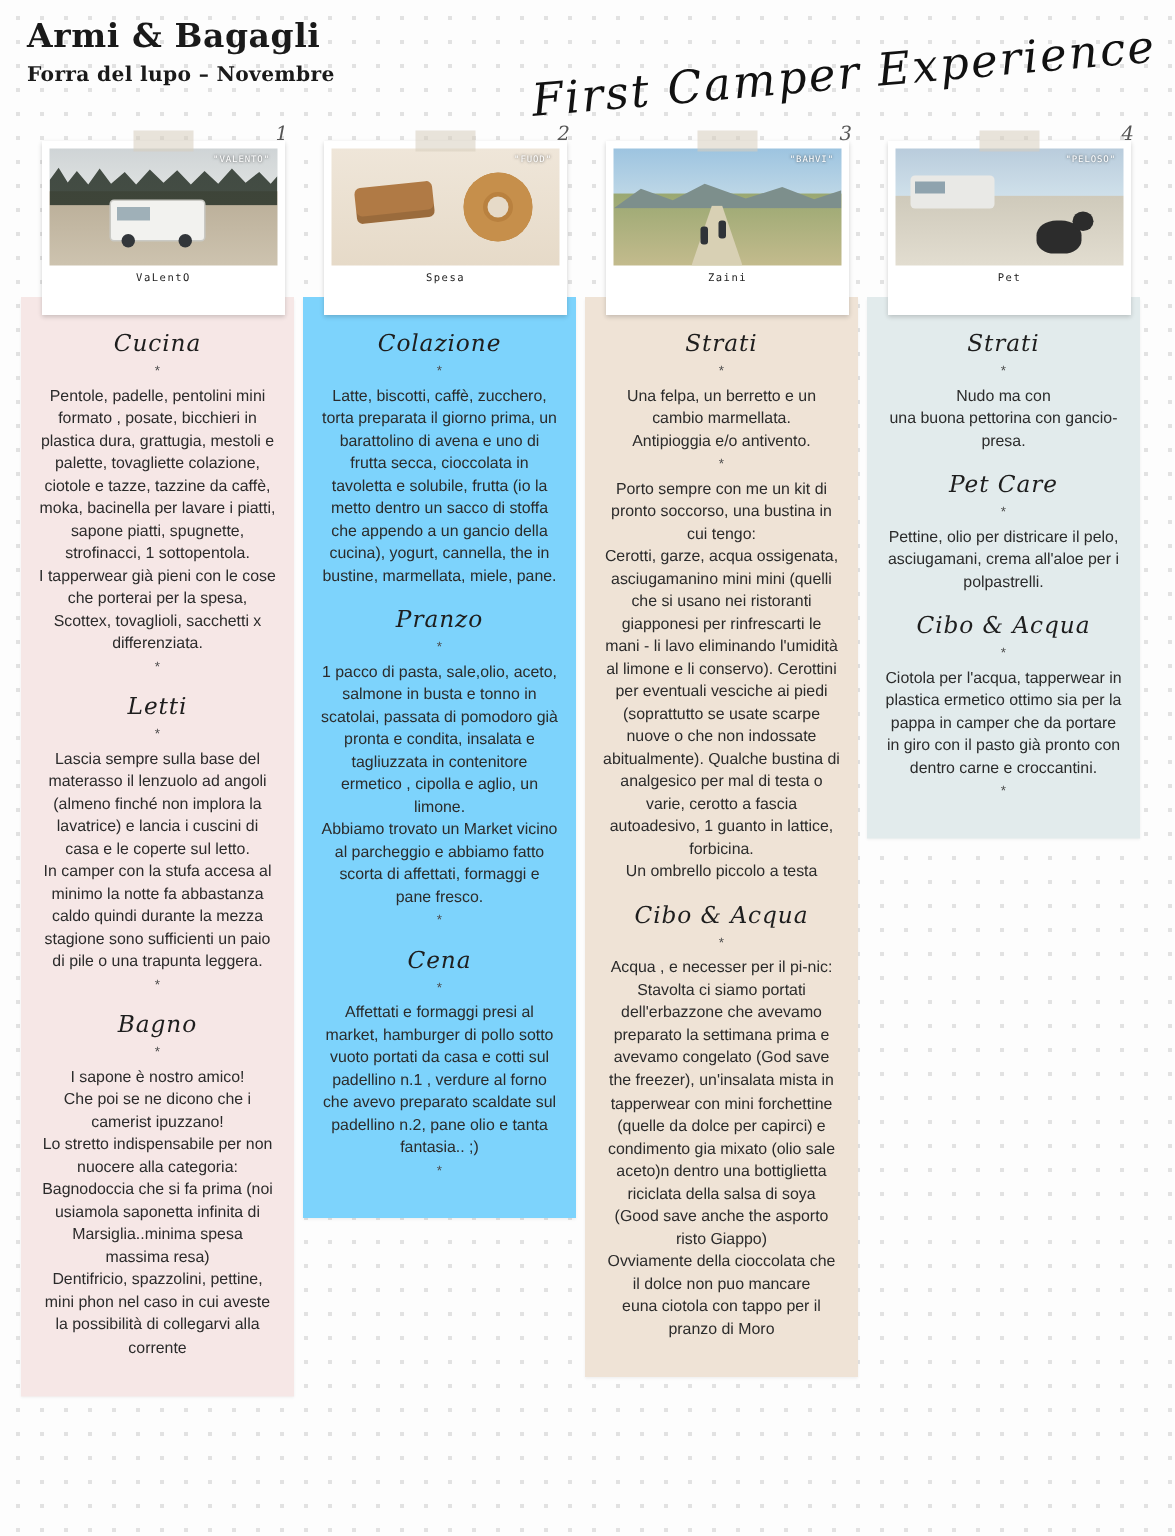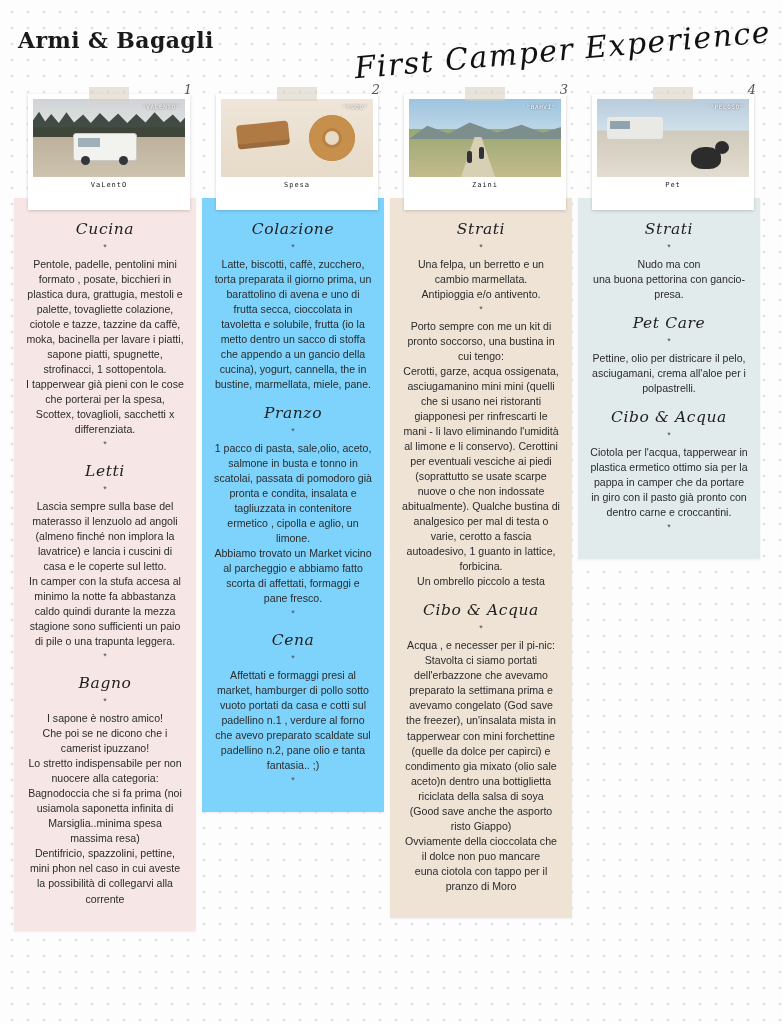--- a/index.html
+++ b/index.html
@@ -25,21 +25,21 @@
   }
   .page {
     position: absolute;
     inset: 0;
   }
 
   
   .header {
     position: absolute;
     left: 18px;
-    top: 28px;
+    top: 12px;
     width: 340px;
   }
   .title-main {
     font-family: "DejaVu Serif", serif;
     font-weight: bold;
     font-size: 22px;
     letter-spacing: 0.4px;
     color: #1a1a1a;
     line-height: 1.1;
   }
@@ -243,20 +243,21 @@
 </style>
 </head>
 <body>
 
 <div class="page-bg"></div>
 
 <div class="page">
 
   <div class="header">
     <div class="title-main">Armi &amp; Bagagli</div>
+    <div class="title-sub">Forra del lupo – Novembre</div>
   </div>
   <div class="script-title">First Camper Experience</div>
 
   <div class="columns">
 
     <div class="column col-1">
       <div class="photo-card">
         <div class="tape"></div>
         <div class="photo-num">1</div>
         <div class="photo ph-camper">

